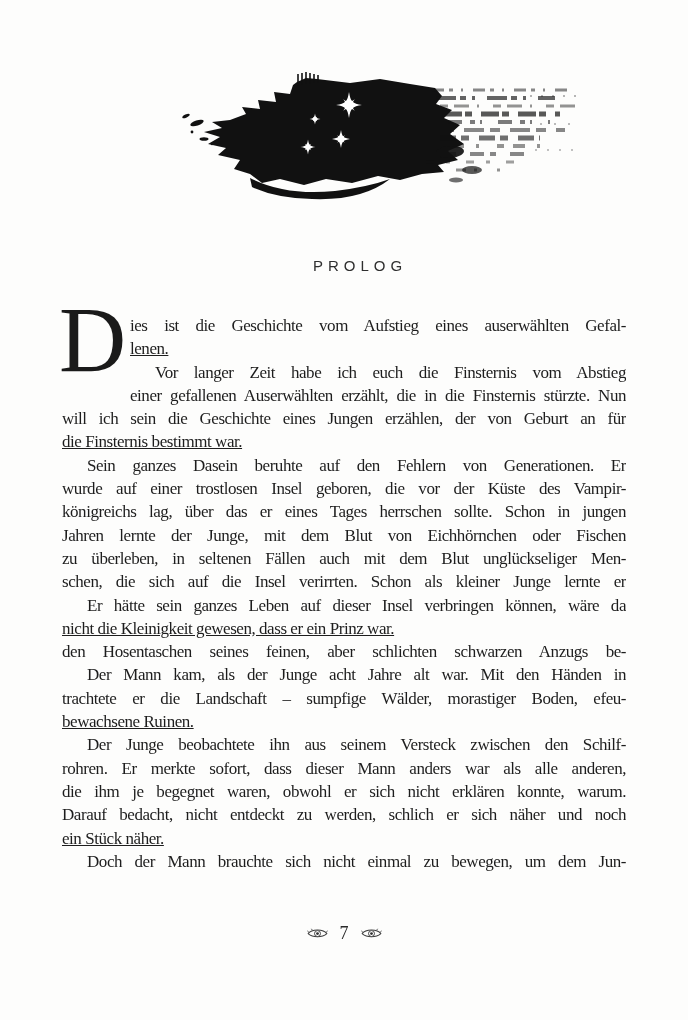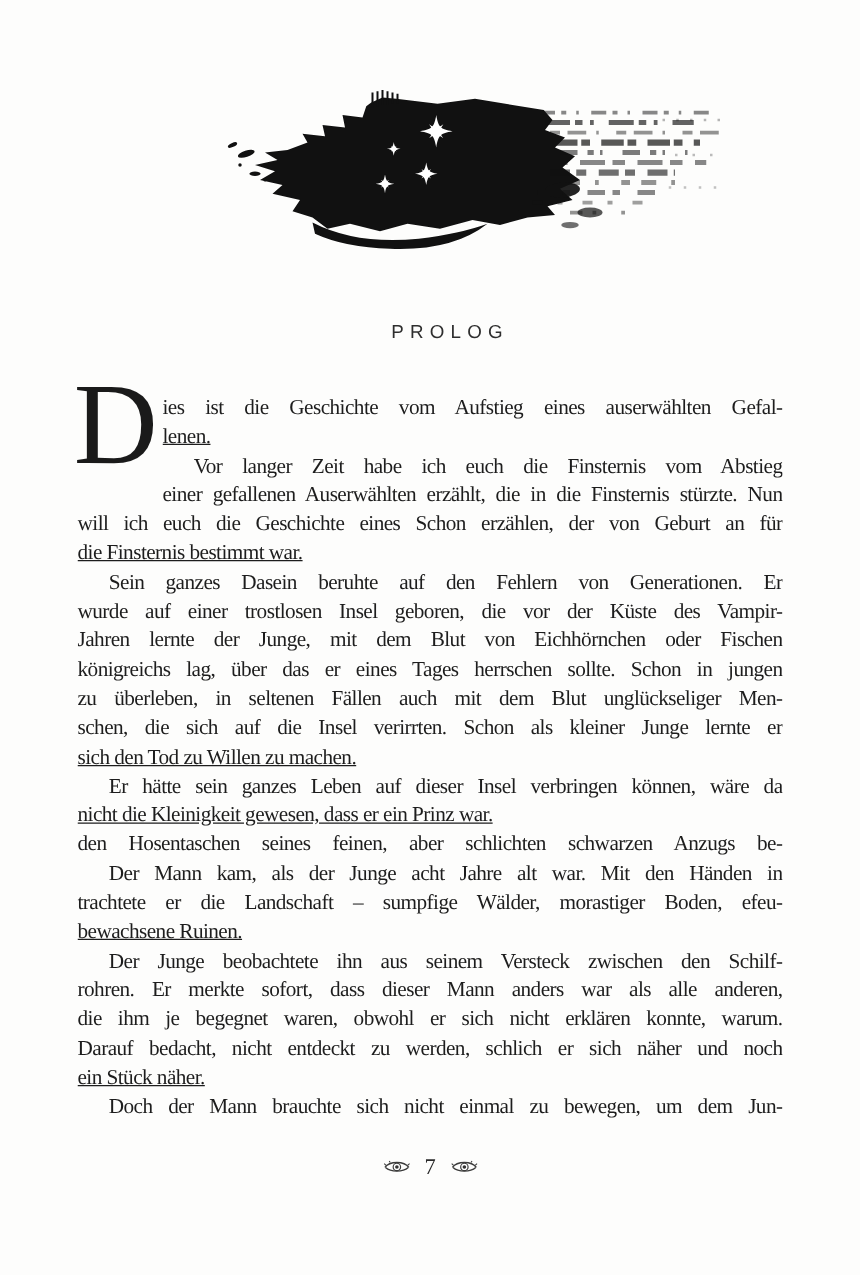--- a/index.html
+++ b/index.html
@@ -160,31 +160,30 @@
     <span class="cap-float"></span>
     <span class="drop-cap-glyph">D</span>
     <div id="paragraphs">
         <div class="para">
           <div class="line">ies ist die Geschichte vom Aufstieg eines auserwählten Gefal-</div>
           <div class="line noj">lenen.</div>
         </div>
         <div class="para">
           <div class="line indent">Vor langer Zeit habe ich euch die Finsternis vom Abstieg</div>
           <div class="line">einer gefallenen Auserwählten erzählt, die in die Finsternis stürzte. Nun</div>
-          <div class="line">will ich euch die Geschichte eines Schon erzählen, der von Geburt an für</div>
+          <div class="line">will ich sein die Geschichte eines Jungen erzählen, der von Geburt an für</div>
           <div class="line noj">die Finsternis bestimmt war.</div>
         </div>
         <div class="para">
           <div class="line indent">Sein ganzes Dasein beruhte auf den Fehlern von Generationen. Er</div>
           <div class="line">wurde auf einer trostlosen Insel geboren, die vor der Küste des Vampir-</div>
+          <div class="line">königreichs lag, über das er eines Tages herrschen sollte. Schon in jungen</div>
           <div class="line">Jahren lernte der Junge, mit dem Blut von Eichhörnchen oder Fischen</div>
-          <div class="line">königreichs lag, über das er eines Tages herrschen sollte. Schon in jungen</div>
           <div class="line">zu überleben, in seltenen Fällen auch mit dem Blut unglückseliger Men-</div>
           <div class="line">schen, die sich auf die Insel verirrten. Schon als kleiner Junge lernte er</div>
-          <div class="line noj">sich den Tod zu Willen zu machen.</div>
         </div>
         <div class="para">
           <div class="line indent">Er hätte sein ganzes Leben auf dieser Insel verbringen können, wäre da</div>
           <div class="line noj">nicht die Kleinigkeit gewesen, dass er ein Prinz war.</div>
         </div>
         <div class="para">
           <div class="line">den Hosentaschen seines feinen, aber schlichten schwarzen Anzugs be-</div>
           <div class="line indent">Der Mann kam, als der Junge acht Jahre alt war. Mit den Händen in</div>
           <div class="line">trachtete er die Landschaft – sumpfige Wälder, morastiger Boden, efeu-</div>
           <div class="line noj">bewachsene Ruinen.</div>

